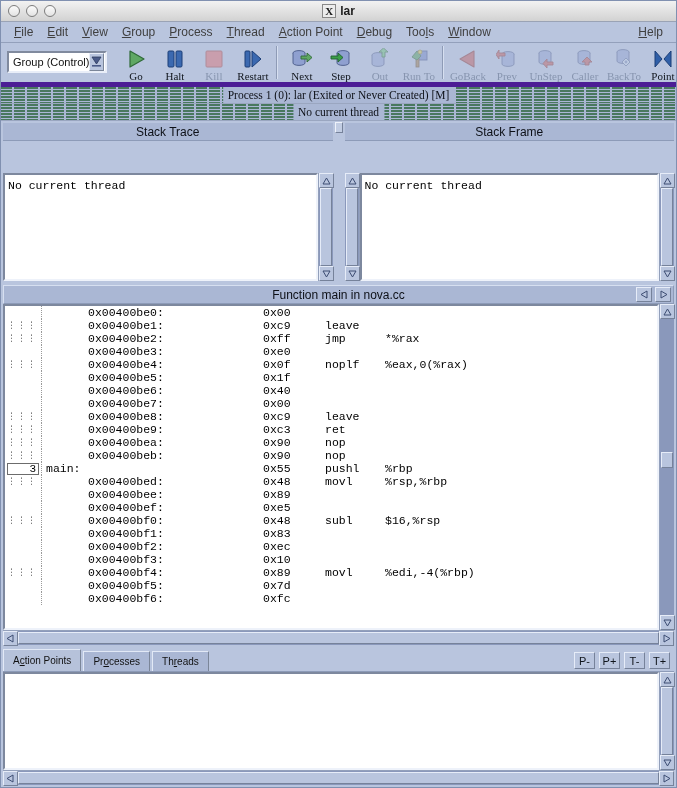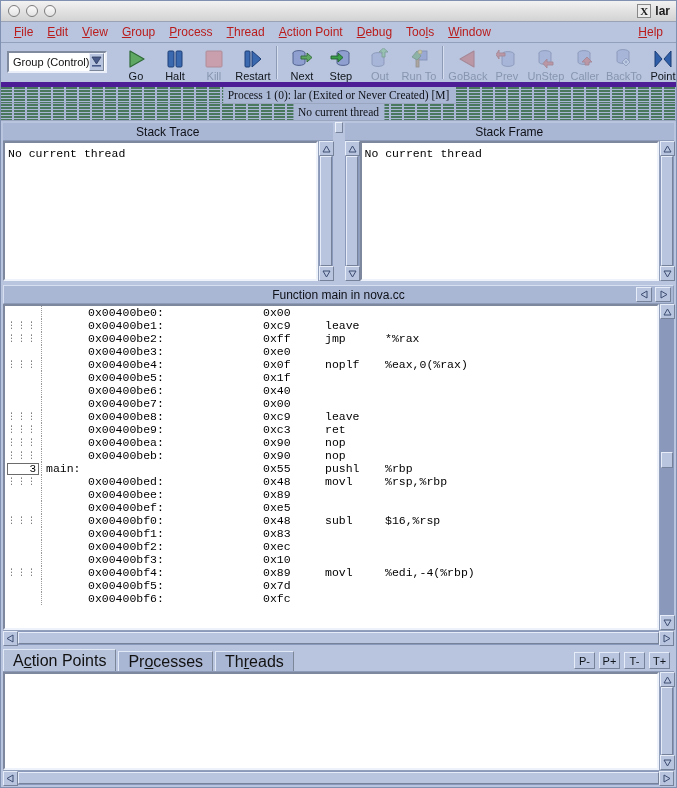--- a/index.html
+++ b/index.html
@@ -27,42 +27,42 @@
     position: relative;
     flex: 0 0 auto;
   }
   .tb-dots { display: flex; gap: 6px; padding-left: 7px; }
   .tb-dot {
     width: 12px; height: 12px; border-radius: 50%;
     border: 1px solid #7c7c7c;
     background: linear-gradient(#fbfbfb, #e3e3e3);
   }
   .tb-title {
-    position: absolute; left: 0; right: 6px; text-align: right;
+    position: absolute; left: 0; right: 0; text-align: center;
     font-size: 12px; font-weight: bold; color: #1b1b1b;
     pointer-events: none;
   }
   .tb-xicon {
     font-family: "Liberation Serif", serif;
     font-weight: bold; font-size: 11px;
     border: 1px solid #888; padding: 0 2px;
     margin-right: 4px; background: #ececec;
   }
 
   
   .menubar {
     height: 21px;
     background: #b9c5de;
     border-bottom: 1px solid #93a0bb;
     display: flex; align-items: center;
     padding: 0 6px;
     flex: 0 0 auto;
   }
   .menu-item {
-    font-size: 12px; color: #b91c1c;
+    font-size: 12px; color: #404040;
     padding: 1px 7px;
     white-space: nowrap; cursor: default;
   }
   .menu-item u { text-decoration: underline; }
   .menu-spacer { flex: 1; }
 
   
   .toolbar {
     height: 44px;
     background: #b9c5de;
@@ -100,20 +100,21 @@
     width: 2px; margin: 3px 1px;
     border-left: 1px solid #8e9bb6;
     border-right: 1px solid #d6dff0;
   }
   .tbtn {
     width: 39px;
     display: flex; flex-direction: column;
     align-items: center; justify-content: flex-start;
     cursor: default;
     padding-top: 2px;
+    font-family: Liberation Serif, serif;
   }
   .tbtn .ico { height: 24px; display:flex; align-items:center; justify-content:center;}
   .tbtn .lbl {
     font-size: 11px; color: #10151c;
     margin-top: -1px; white-space: nowrap;
   }
   .tbtn.dim .lbl { color: #8795af; }
   .tbtn.dim .ico { opacity: 0.42; }
 
   
@@ -212,20 +213,21 @@
   
   .top-split {
     display: flex; flex-direction: row;
     height: 162px; flex: 0 0 auto;
     background: #b9c5de;
   }
   .half {
     flex: 1 1 0; min-width: 0;
     display: flex; flex-direction: column;
     padding: 2px;
+    gap: 32px;
   }
   .half-body { flex: 1; display: flex; min-height: 0; }
   .mono {
     font-family: "Liberation Mono", "DejaVu Sans Mono", monospace;
     font-size: 11.5px; color: #000;
   }
   .nct { padding: 4px 3px; white-space: nowrap; }
   .vdivider {
     width: 8px; background: #b9c5de;
     position: relative; flex: 0 0 auto;
@@ -334,21 +336,21 @@
   }
   .tabrow {
     height: 22px;
     display: flex; align-items: flex-end;
     position: relative;
     background: #b9c5de;
   }
   .tab {
     height: 20px; line-height: 20px;
     padding: 0 9px;
-    font-size: 16px; color: #111;
+    font-size: 10px; color: #111;
     background: #aab7d4;
     border: 1px solid;
     border-color: #e2e9f6 #7b8699 #7b8699 #e2e9f6;
     margin-right: 2px;
     border-bottom: none;
     white-space: nowrap;
   }
   .tab.sel {
     background: #b6c2da;
     height: 22px; line-height: 22px;

